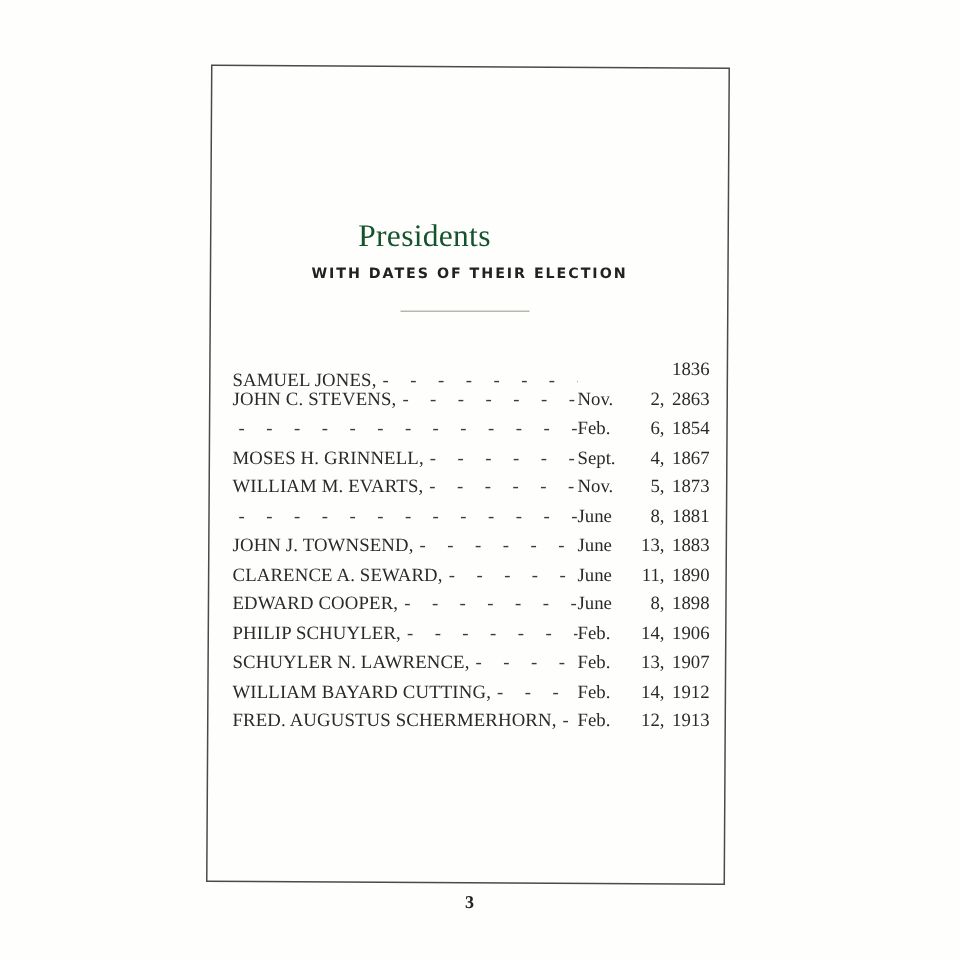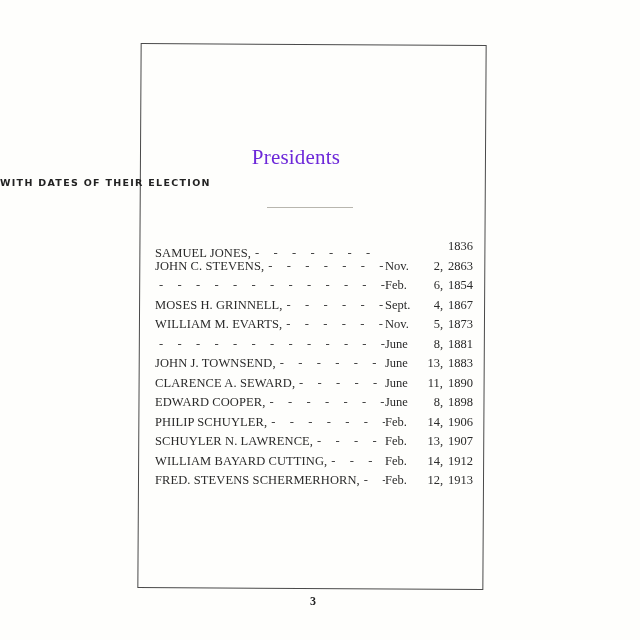--- a/index.html
+++ b/index.html
@@ -22,35 +22,35 @@
       top: 44px;
       width: 346px;
       height: 545px;
       border: 1.5px solid #4a4a4a;
       box-sizing: border-box;
       transform: rotate(0.35deg);
       transform-origin: center;
     }
     .title {
       position: absolute;
-      left: 13px;
+      left: 0;
       width: 566px;
       top: 145px;
       text-align: center;
       font-family: "Liberation Serif", "DejaVu Serif", serif;
       font-size: 21px;
-      color: #6d28d9;
+      color: #14532d;
       letter-spacing: 0.2px;
     }
     .subtitle {
       position: absolute;
       left: 0;
       width: 626px;
       top: 177px;
-      text-align: left;
+      text-align: center;
       font-family: "DejaVu Sans", "Liberation Sans", sans-serif;
       font-weight: bold;
       font-size: 9.5px;
       letter-spacing: 1.3px;
       color: #222;
     }
     .rule {
       position: absolute;
       left: 267px;
       top: 207px;
@@ -232,21 +232,21 @@
     <li class="row">
       <span class="name">WILLIAM BAYARD CUTTING,</span>
       <span class="leader">- - - - - - - - - - - - - - - - - - - - - - -</span>
       <span class="date">
         <span class="month">Feb.</span>
         <span class="day">14,</span>
         <span class="year">1912</span>
       </span>
     </li>
     <li class="row">
-      <span class="name">FRED. STEVENS SCHERMERHORN,</span>
+      <span class="name">FRED. AUGUSTUS SCHERMERHORN,</span>
       <span class="leader">- - - - - - - - - - - - - - - - - - - - - - -</span>
       <span class="date">
         <span class="month">Feb.</span>
         <span class="day">12,</span>
         <span class="year">1913</span>
       </span>
     </li>
   </ul>
 
   <div class="page-number">3</div>

